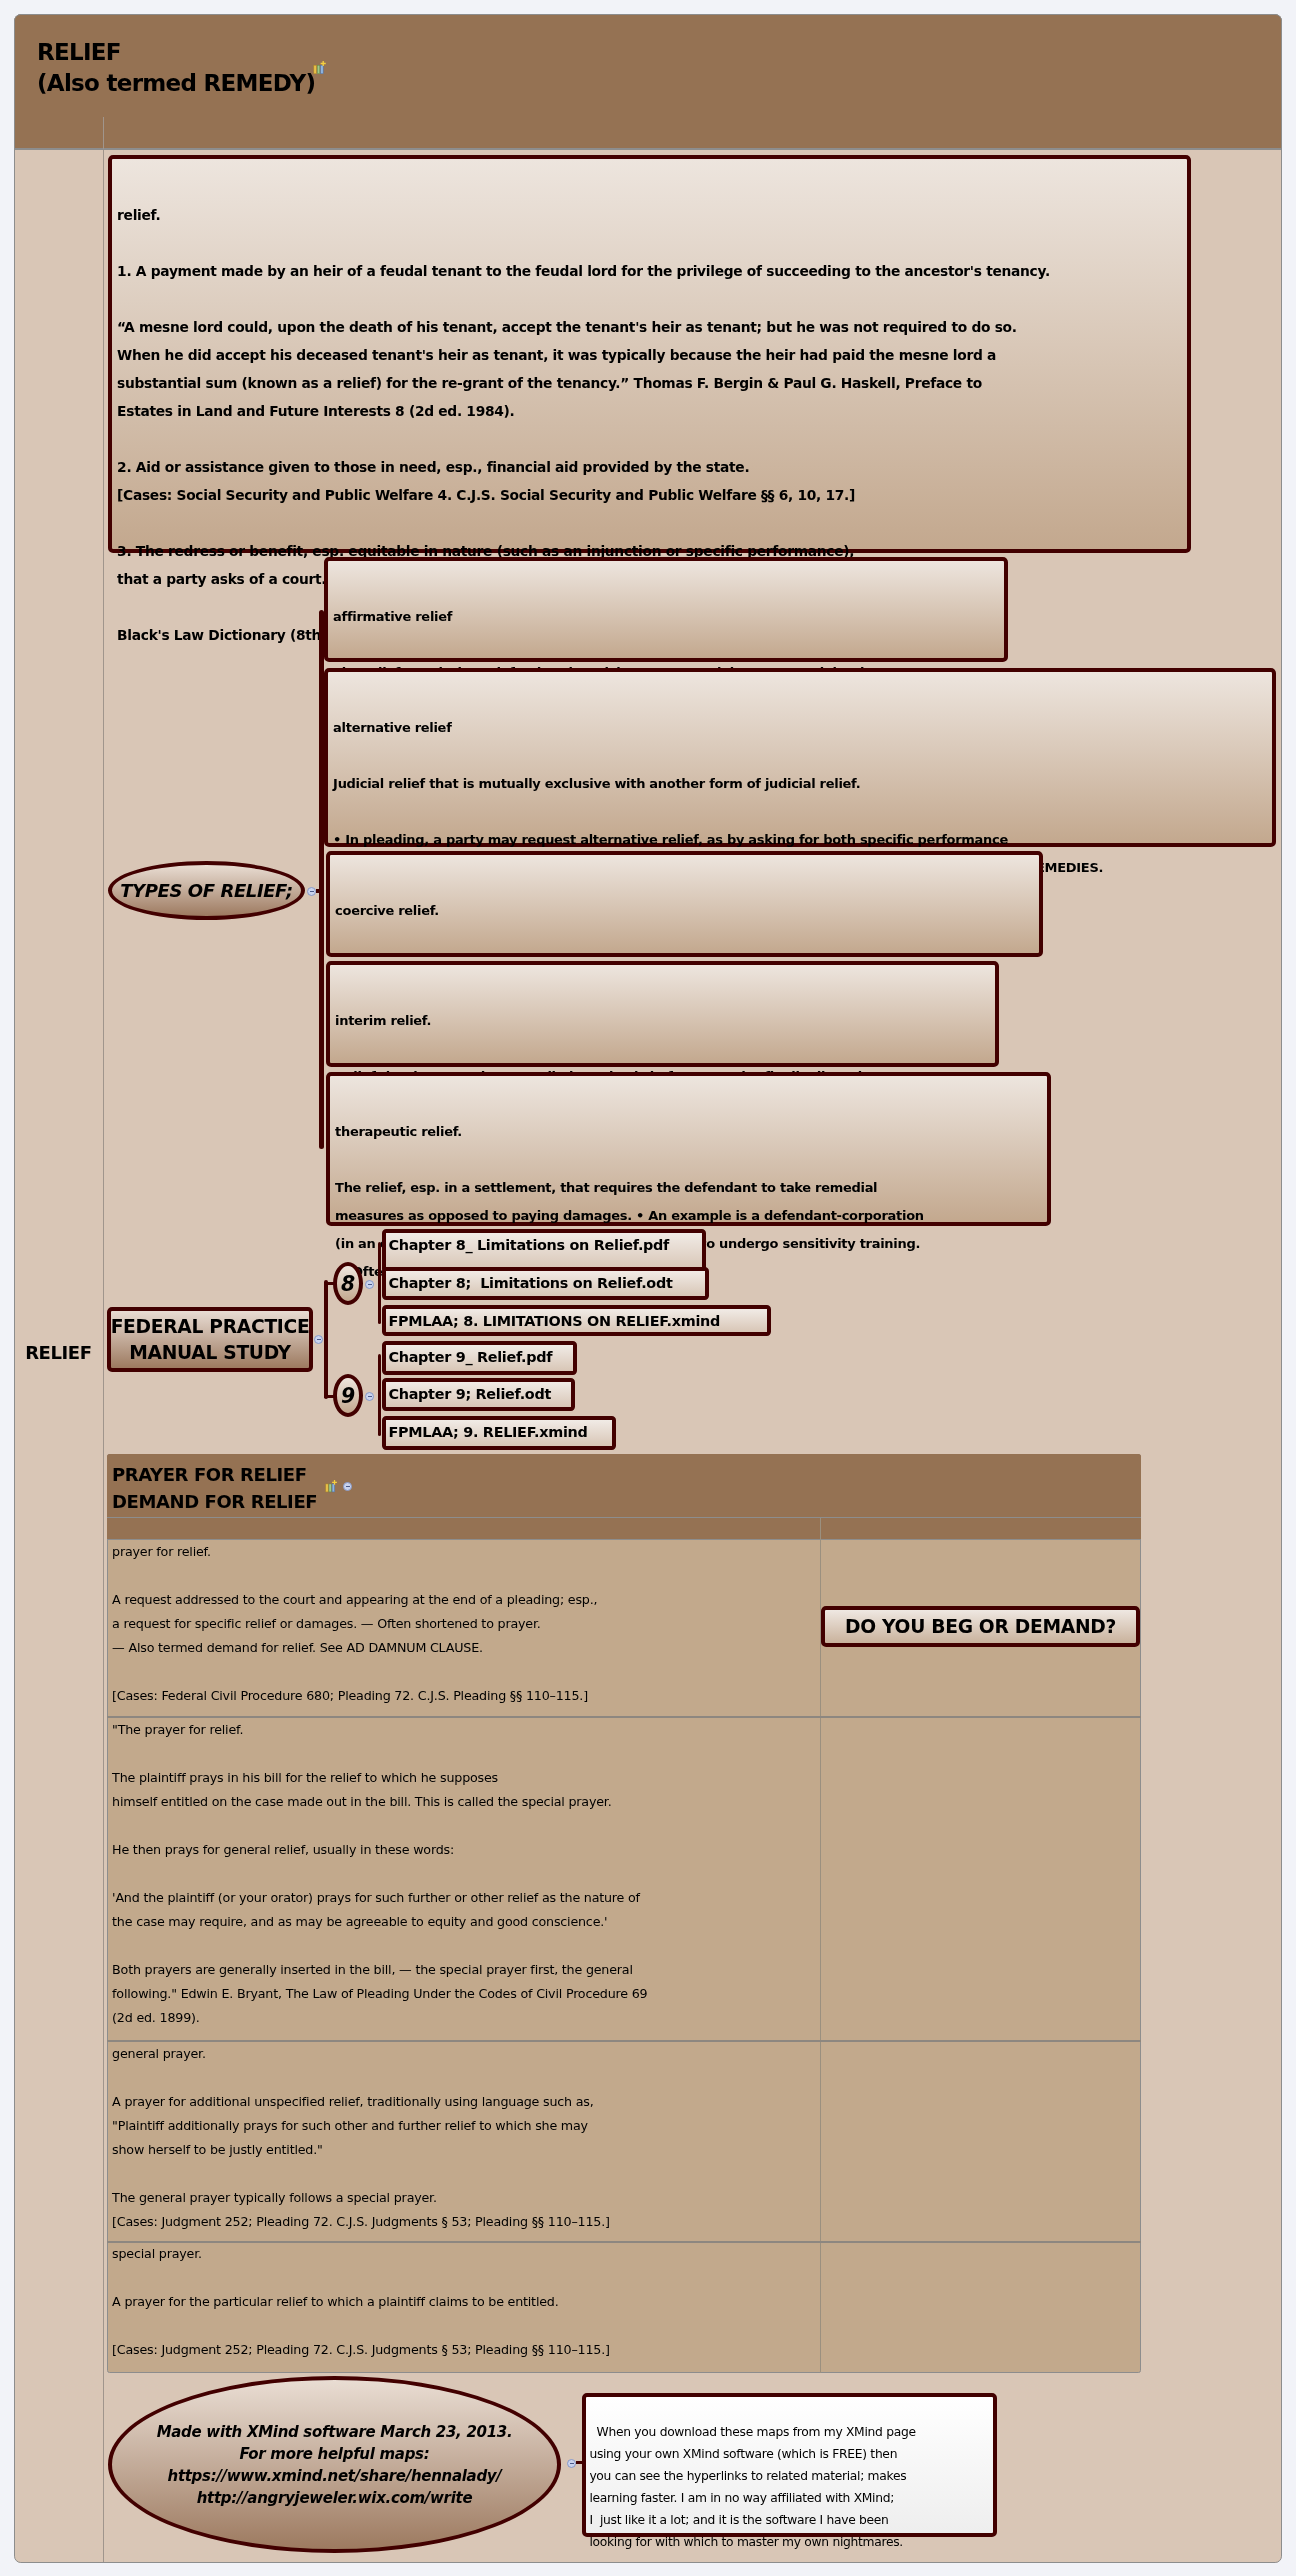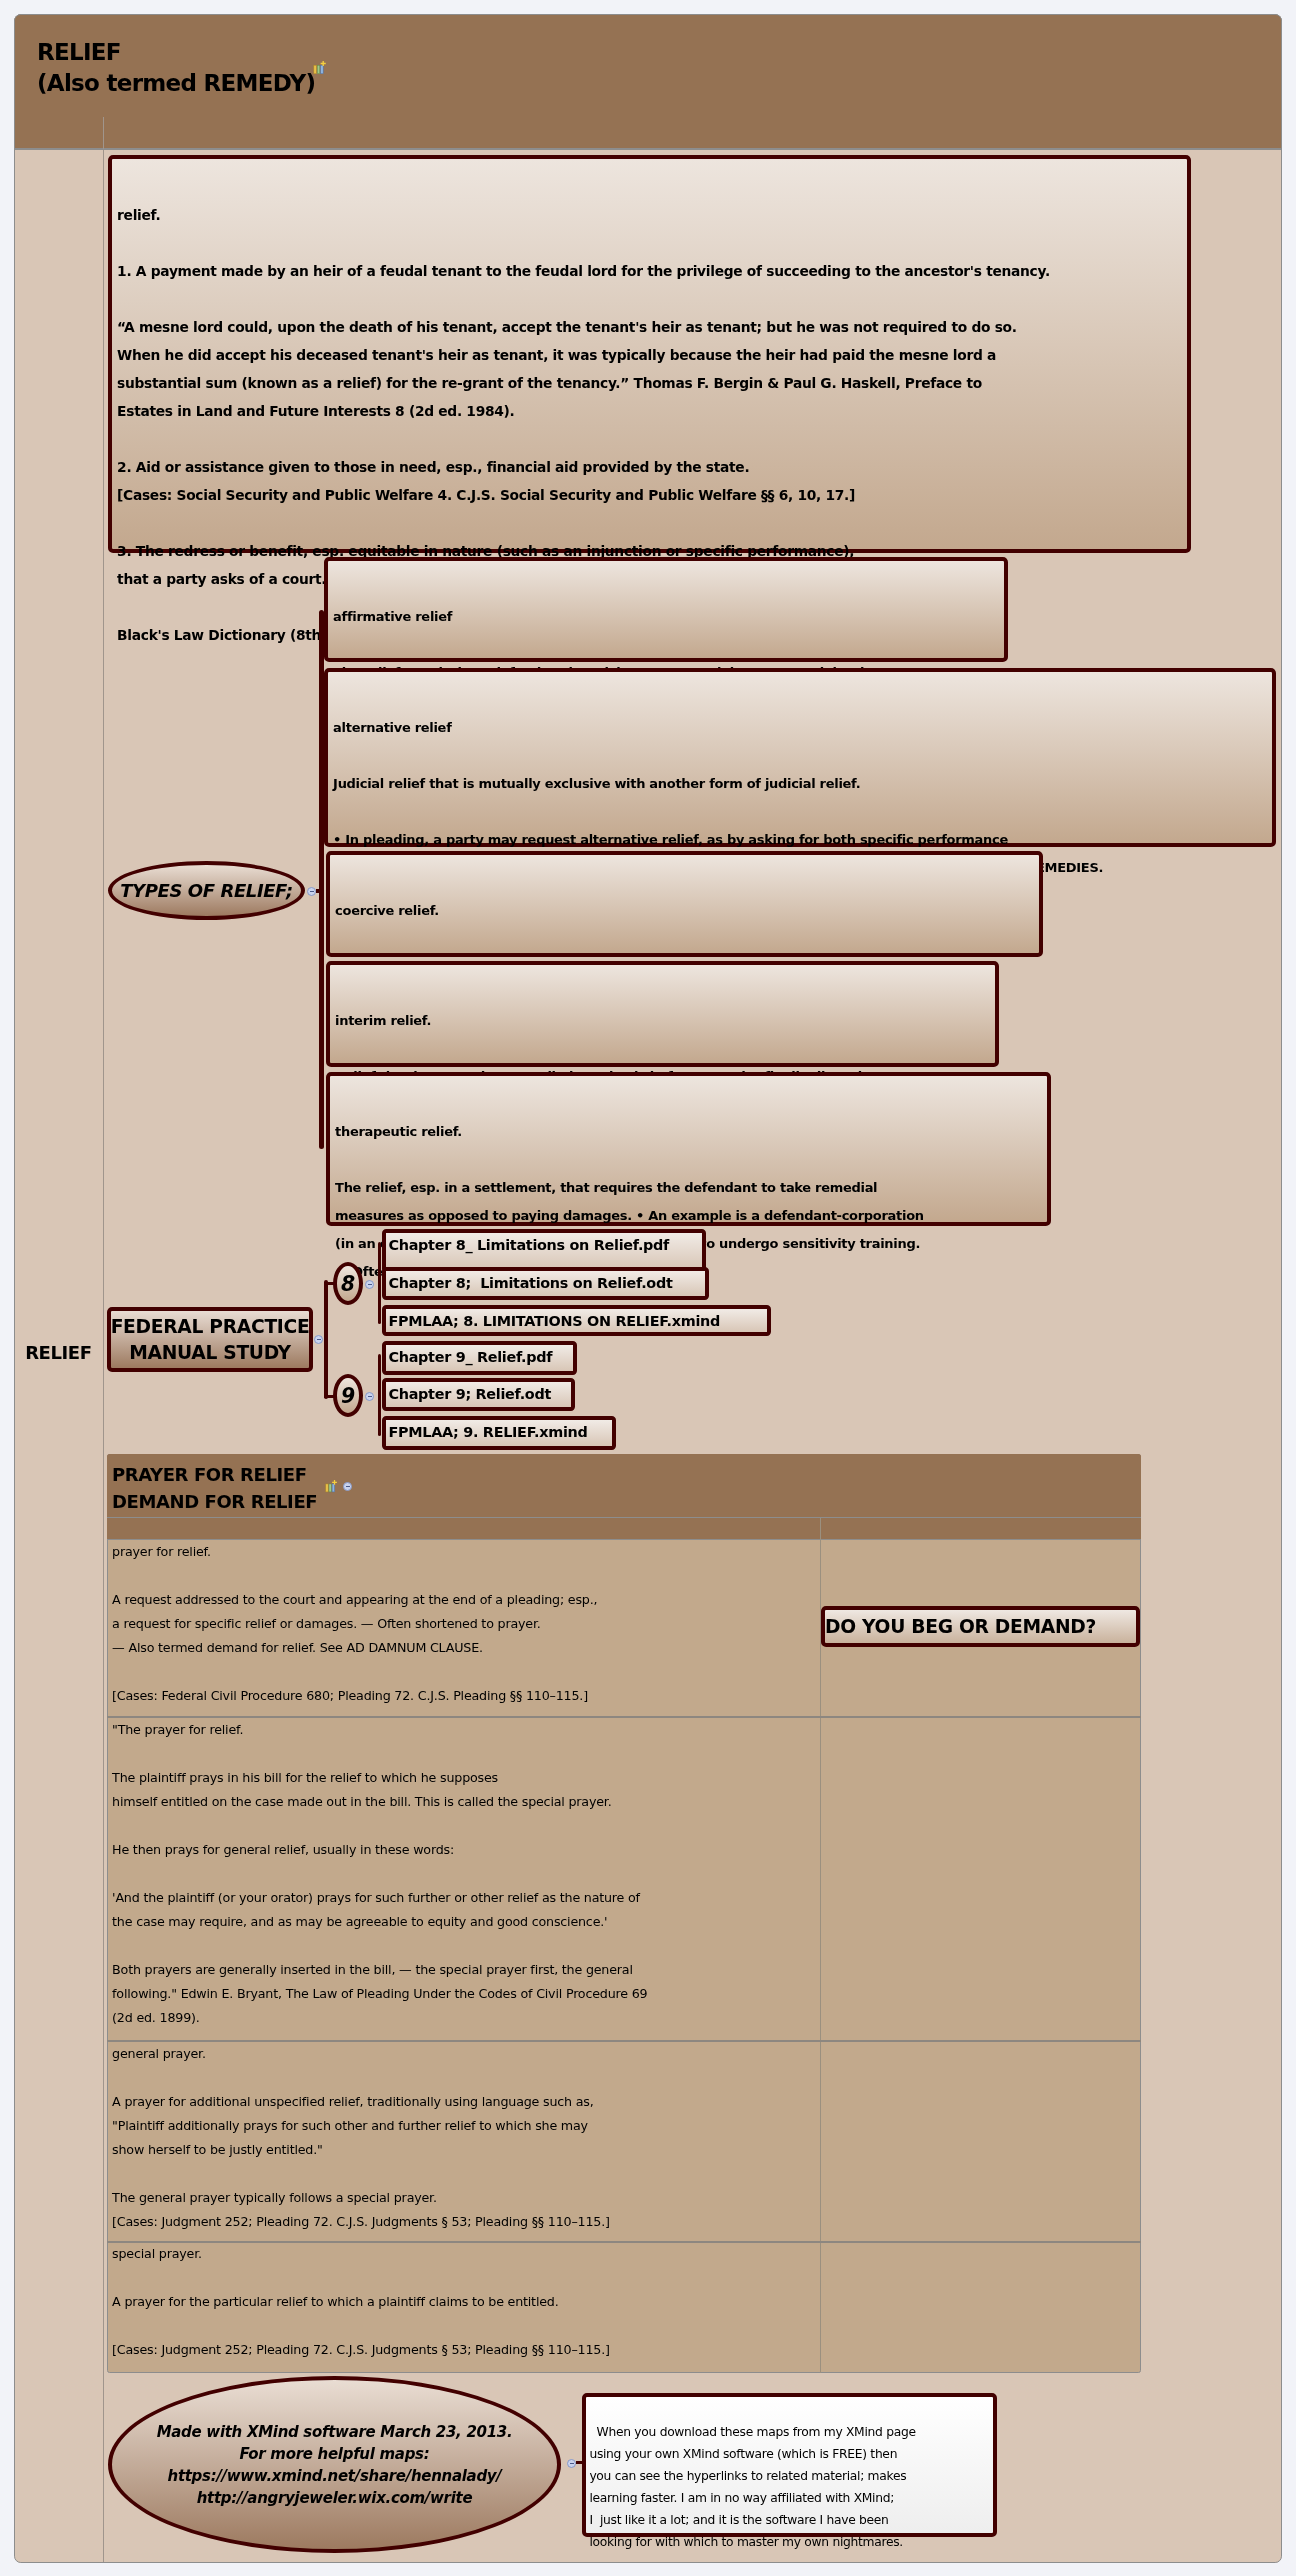--- a/index.html
+++ b/index.html
@@ -179,21 +179,21 @@
 show herself to be justly entitled."
 
 The general prayer typically follows a special prayer.
 [Cases: Judgment 252; Pleading 72. C.J.S. Judgments § 53; Pleading §§ 110–115.]</div>
 <div class="abs pt-cell" style="left:107px;top:2242px;">special prayer.
 
 A prayer for the particular relief to which a plaintiff claims to be entitled.
 
 [Cases: Judgment 252; Pleading 72. C.J.S. Judgments § 53; Pleading §§ 110–115.]</div>
 
-<div class="abs topic" style="left:821px;top:1606px;width:319px;height:41px;display:flex;align-items:center;justify-content:flex-start;background:linear-gradient(#efe8e2,#c9b29c);">
+<div class="abs topic" style="left:821px;top:1606px;width:319px;height:41px;display:flex;align-items:center;justify-content:center;background:linear-gradient(#efe8e2,#c9b29c);">
   <span style="font-size:18.7px;letter-spacing:-0.3px;white-space:pre;">DO YOU BEG OR DEMAND?</span>
 </div>
 
 <div class="abs ellipse" style="left:108px;top:2376px;width:453px;height:177px;background:linear-gradient(#e9ddd3,#9d7a60);">
   <span style="font-size:15px;line-height:22px;white-space:pre;letter-spacing:-0.3px;">Made with XMind software March 23, 2013.
 For more helpful maps:
 https://www.xmind.net/share/hennalady/
 http://angryjeweler.wix.com/write</span>
 </div>
 <div class="abs collapse" style="left:567px;top:2459px;"></div>

